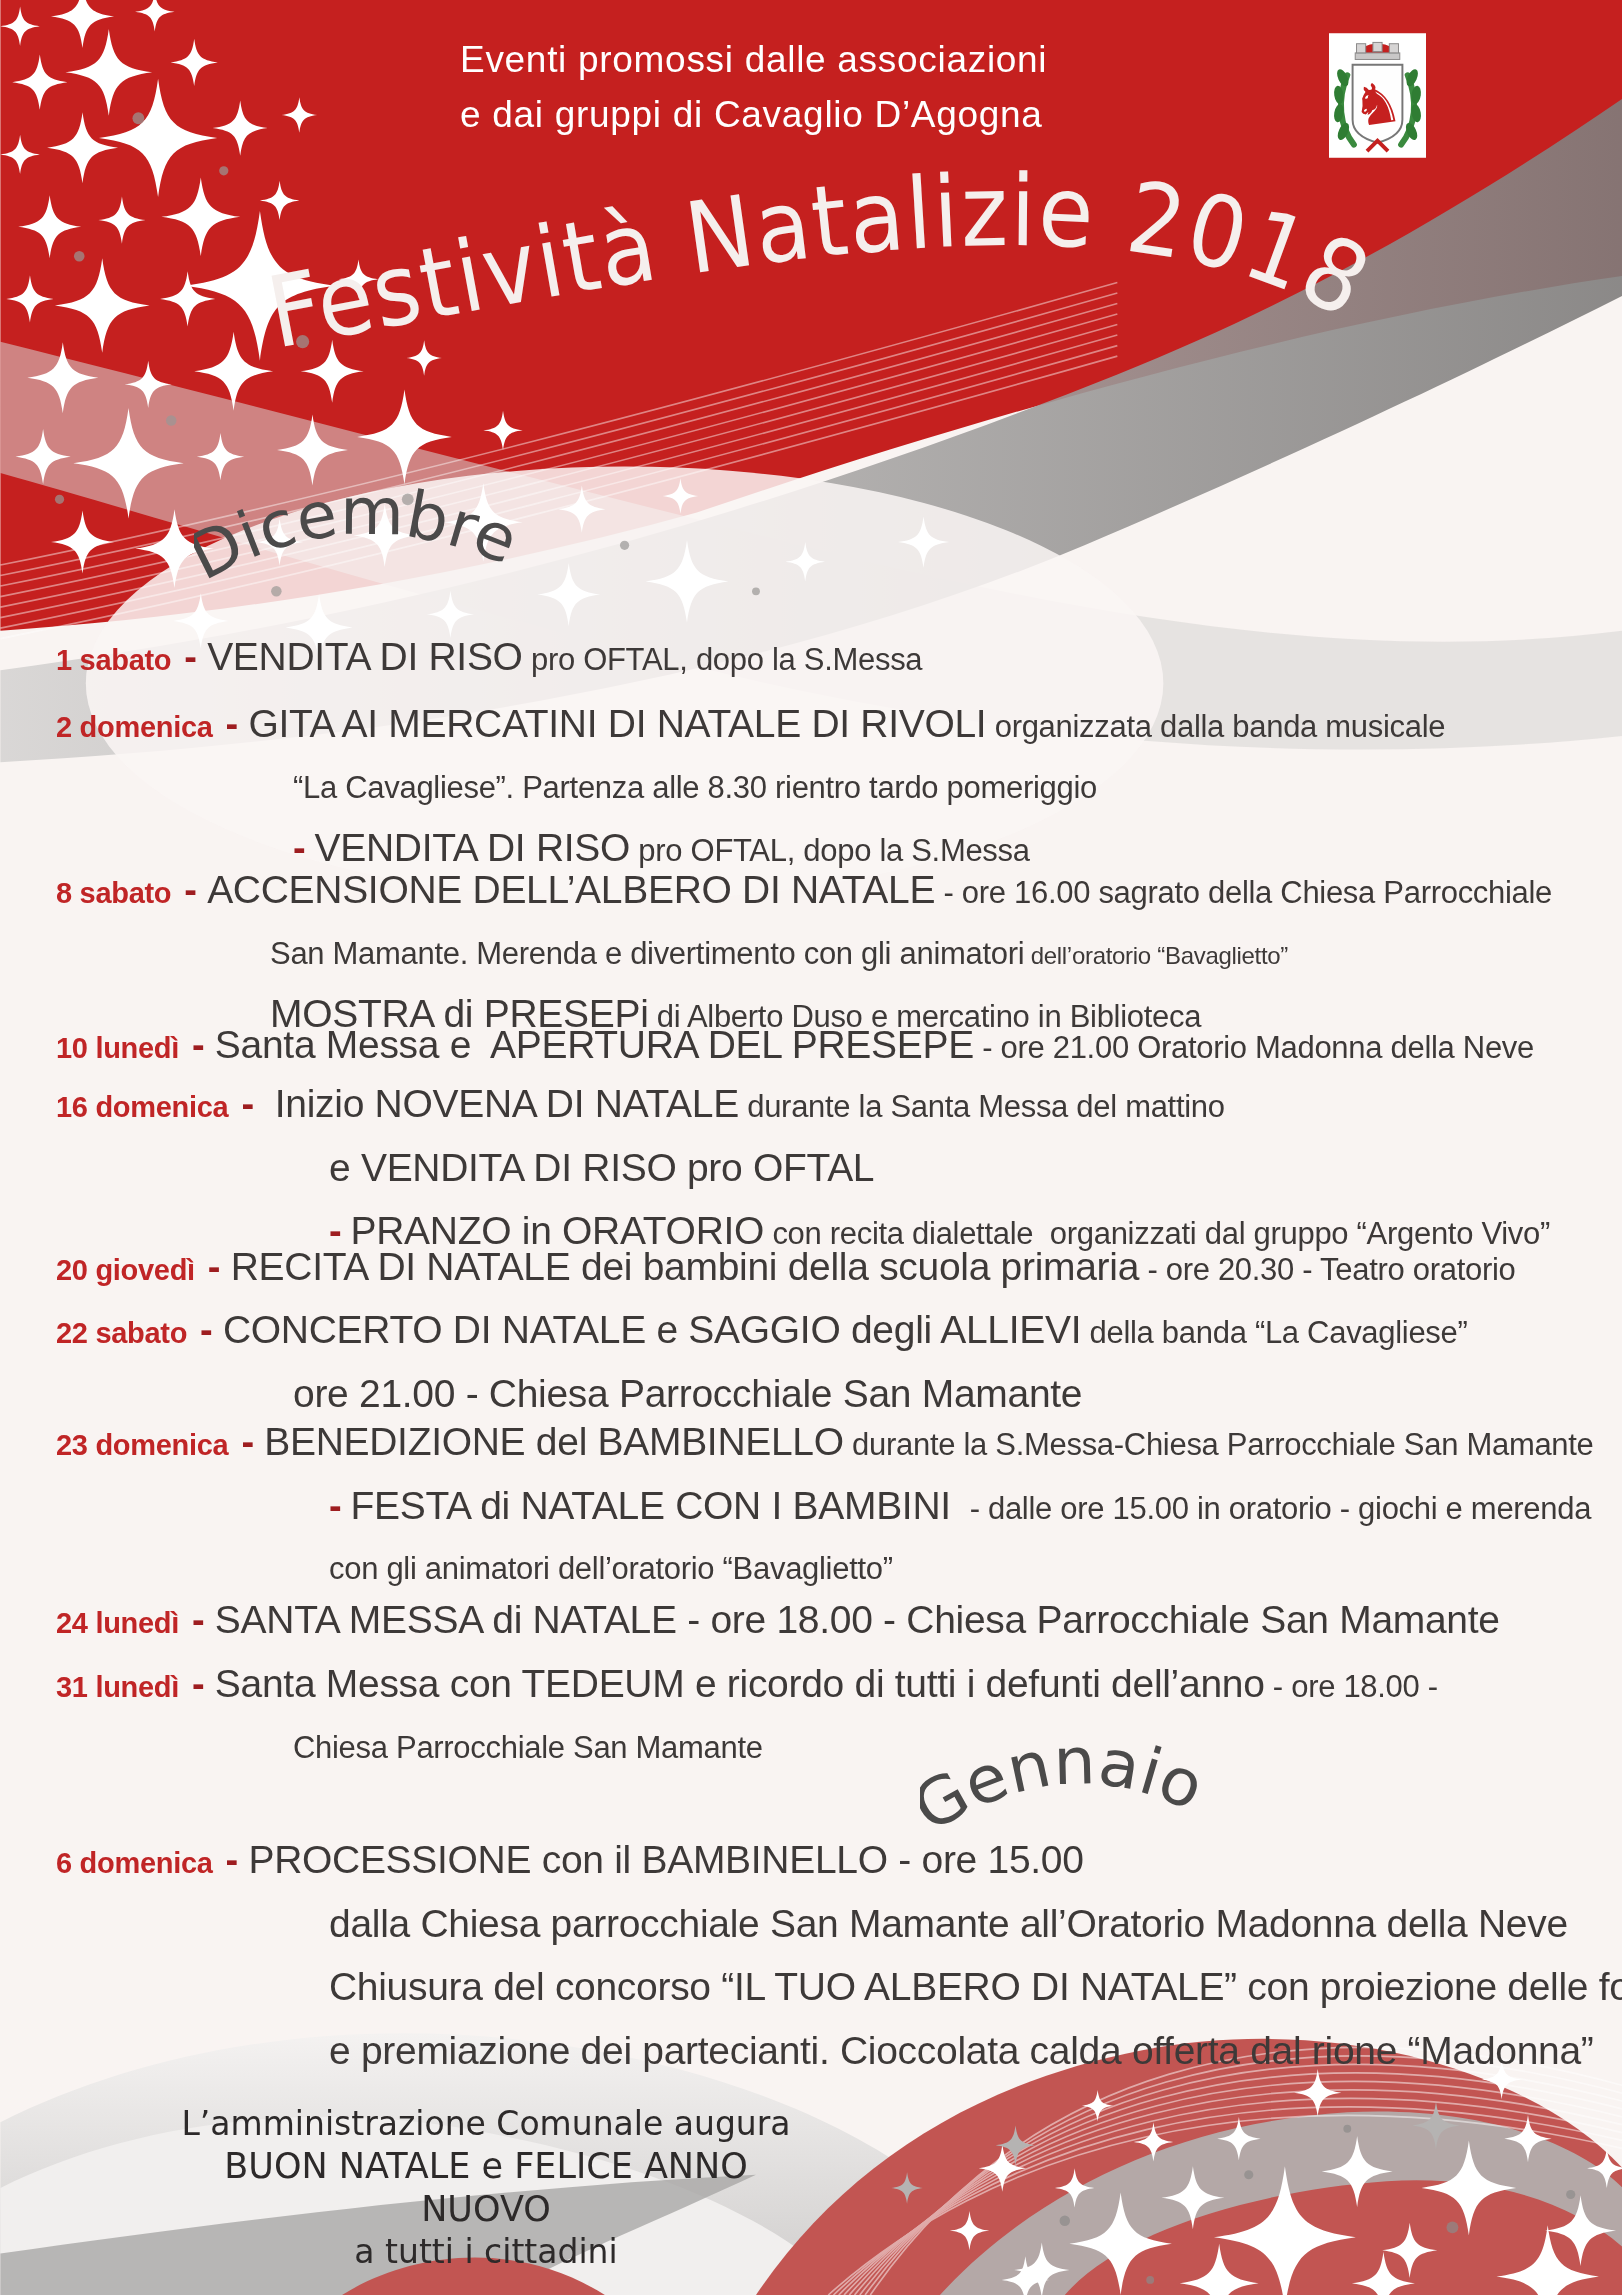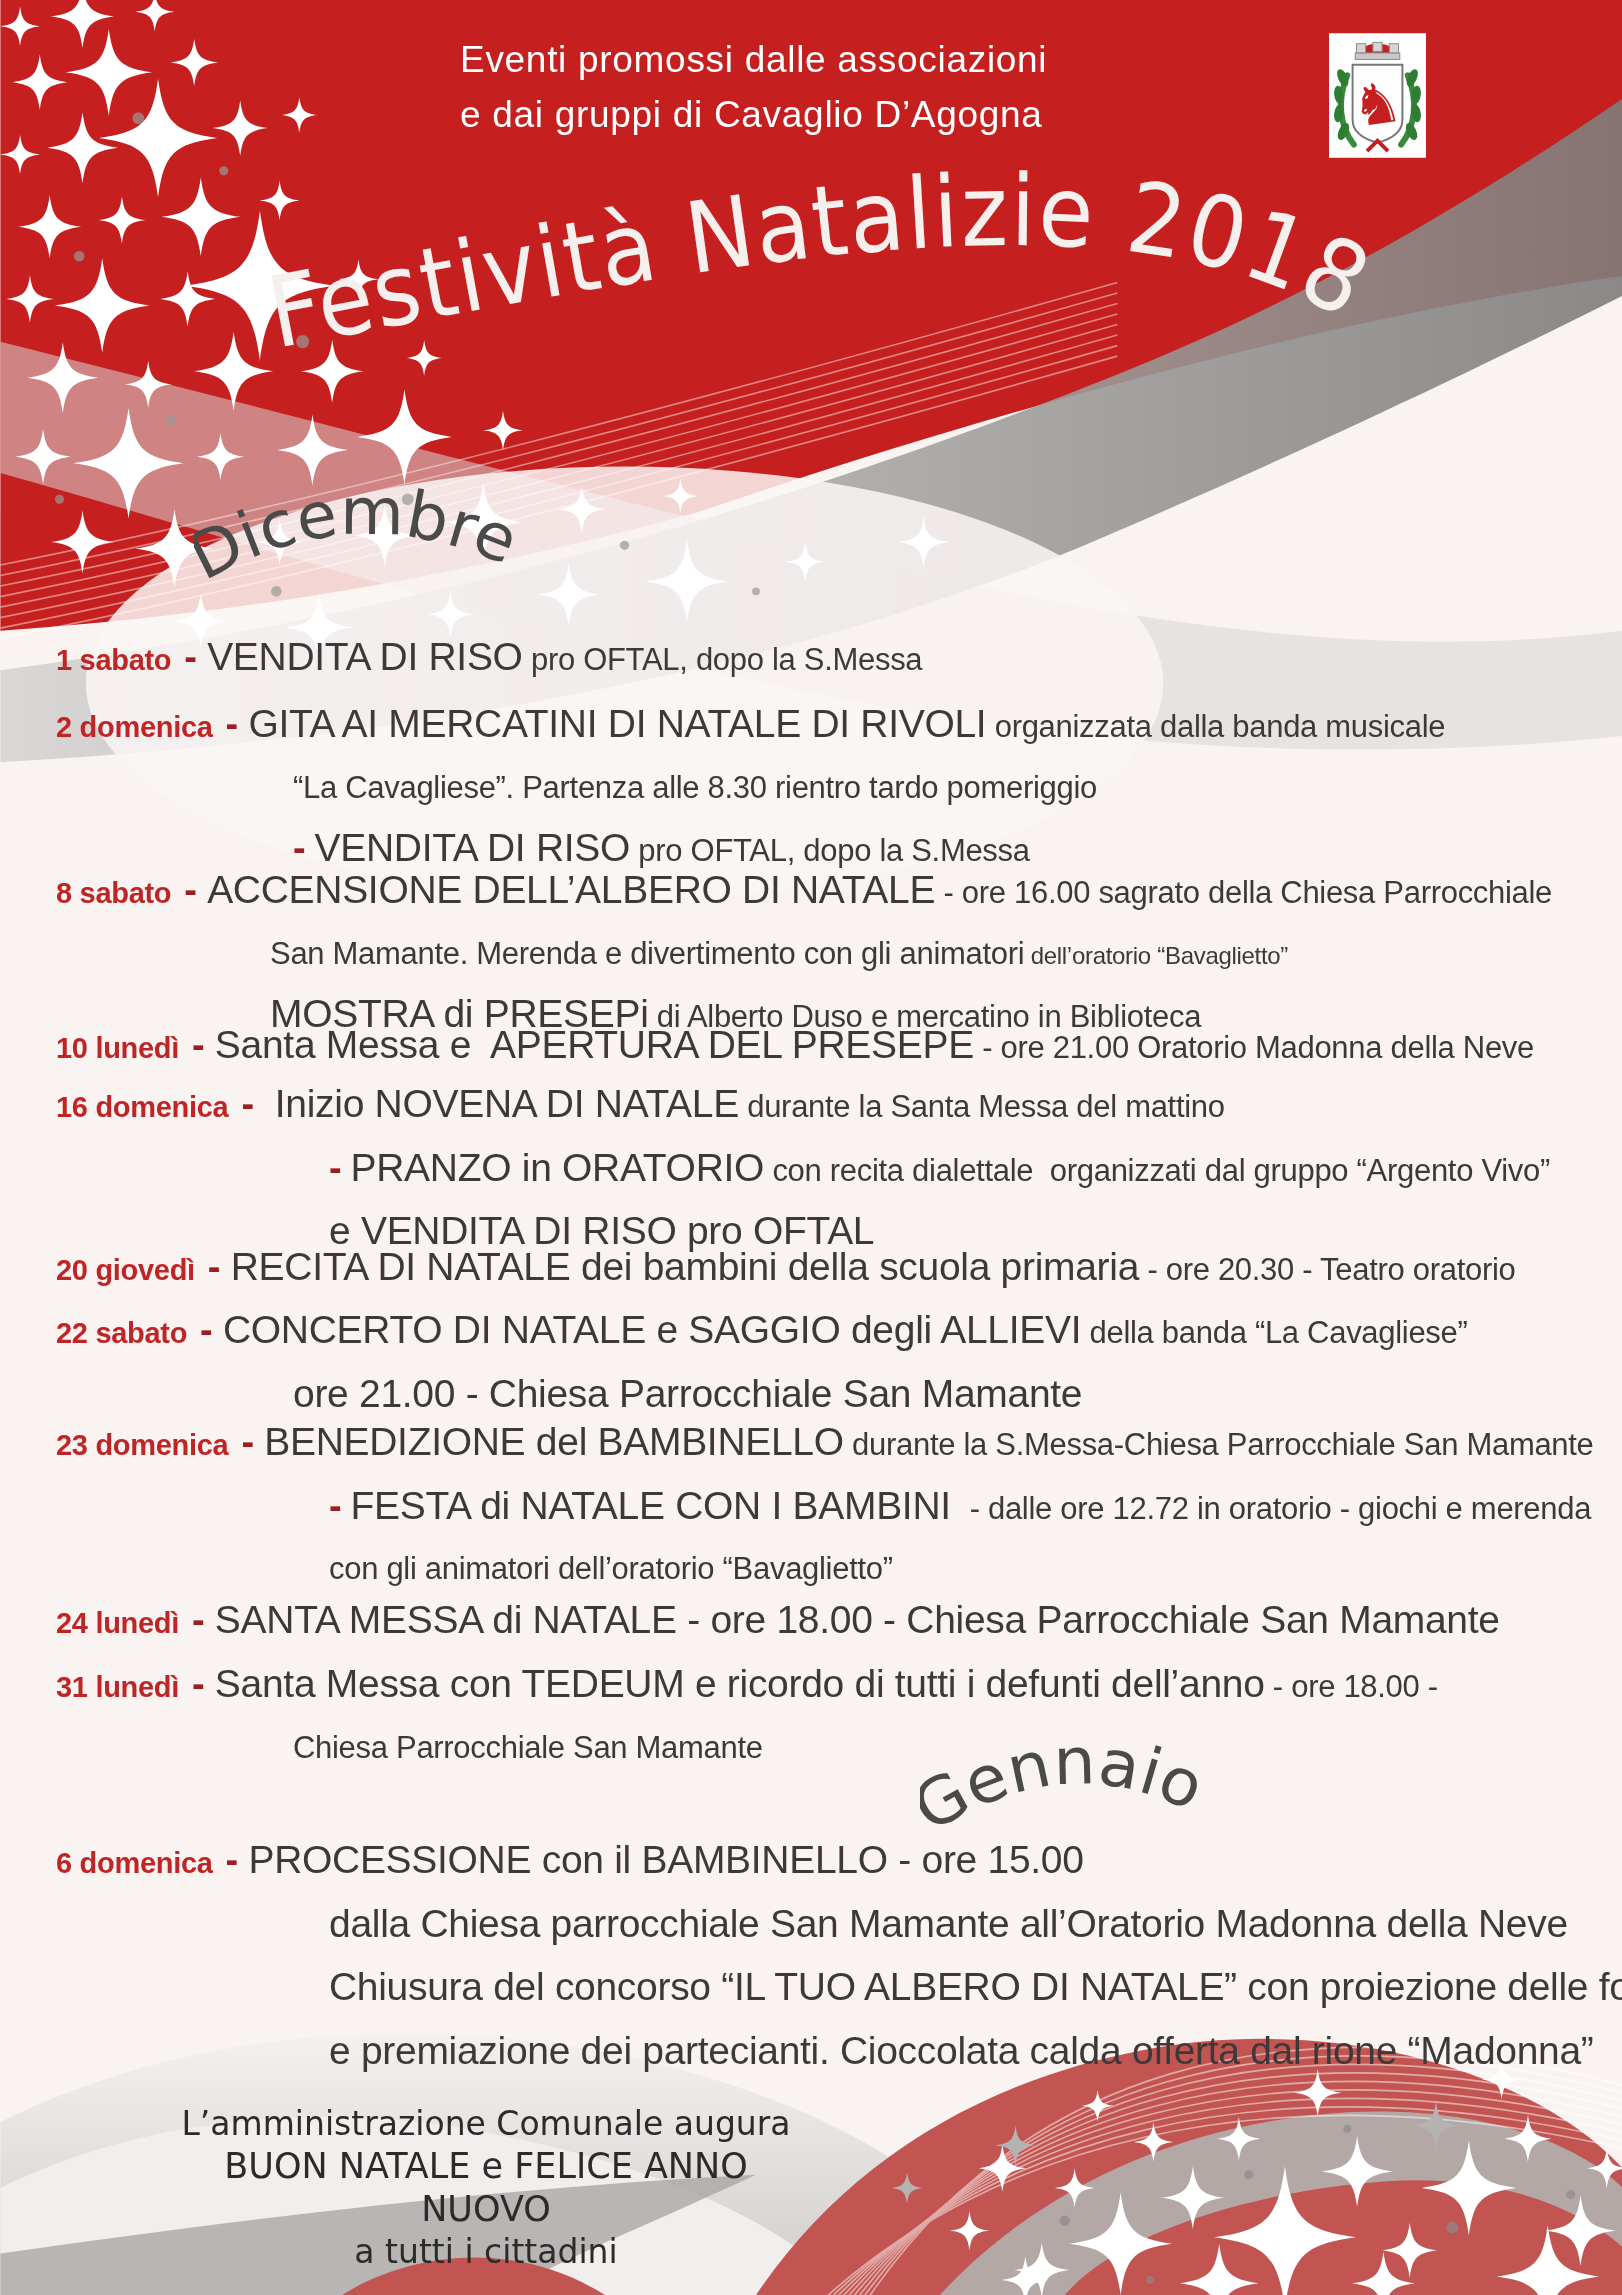--- a/index.html
+++ b/index.html
@@ -270,33 +270,33 @@
       <div class="event e3">
         <div class="line"><span class="date">8 sabato</span><span class="dash datedash">-</span><span class="seg lg">ACCENSIONE DELL’ALBERO DI NATALE</span><span class="seg md"> - ore 16.00 sagrato della Chiesa Parrocchiale</span></div>
         <div class="line ind1"><span class="seg md">San Mamante. Merenda e divertimento con gli animatori</span><span class="seg sm"> dell’oratorio “Bavaglietto”</span></div>
         <div class="line ind1"><span class="seg lg">MOSTRA di PRESEPi</span><span class="seg md"> di Alberto Duso e mercatino in Biblioteca</span></div>
       </div>
       <div class="event e4">
         <div class="line"><span class="date">10 lunedì</span><span class="dash datedash">-</span><span class="seg lg">Santa Messa e  APERTURA DEL PRESEPE</span><span class="seg md"> - ore 21.00 Oratorio Madonna della Neve</span></div>
       </div>
       <div class="event e5">
         <div class="line"><span class="date">16 domenica</span><span class="dash datedash">-</span><span class="seg lg"> Inizio NOVENA DI NATALE</span><span class="seg md"> durante la Santa Messa del mattino</span></div>
+        <div class="line ind3"><span class="seg lg">e VENDITA DI RISO pro OFTAL</span></div>
         <div class="line ind3"><span class="dash">-</span><span class="seg lg">PRANZO in ORATORIO</span><span class="seg md"> con recita dialettale  organizzati dal gruppo “Argento Vivo”</span></div>
-        <div class="line ind3"><span class="seg lg">e VENDITA DI RISO pro OFTAL</span></div>
       </div>
       <div class="event e6">
         <div class="line"><span class="date">20 giovedì</span><span class="dash datedash">-</span><span class="seg lg">RECITA DI NATALE</span><span class="seg lg"> dei bambini della scuola primaria</span><span class="seg md"> - ore 20.30 - Teatro oratorio</span></div>
       </div>
       <div class="event e7">
         <div class="line"><span class="date">22 sabato</span><span class="dash datedash">-</span><span class="seg lg">CONCERTO DI NATALE e SAGGIO degli ALLIEVI</span><span class="seg md"> della banda “La Cavagliese”</span></div>
         <div class="line ind2"><span class="seg lg">ore 21.00 - Chiesa Parrocchiale San Mamante</span></div>
       </div>
       <div class="event e8">
         <div class="line"><span class="date">23 domenica</span><span class="dash datedash">-</span><span class="seg lg">BENEDIZIONE del BAMBINELLO</span><span class="seg md"> durante la S.Messa-Chiesa Parrocchiale San Mamante</span></div>
-        <div class="line ind3"><span class="dash">-</span><span class="seg lg">FESTA di NATALE CON I BAMBINI </span><span class="seg md"> - dalle ore 12.72 in oratorio - giochi e merenda</span></div>
+        <div class="line ind3"><span class="dash">-</span><span class="seg lg">FESTA di NATALE CON I BAMBINI </span><span class="seg md"> - dalle ore 15.00 in oratorio - giochi e merenda</span></div>
         <div class="line ind3"><span class="seg md">con gli animatori dell’oratorio “Bavaglietto”</span></div>
       </div>
       <div class="event e9">
         <div class="line"><span class="date">24 lunedì</span><span class="dash datedash">-</span><span class="seg lg">SANTA MESSA di NATALE - ore 18.00 - Chiesa Parrocchiale San Mamante</span></div>
       </div>
       <div class="event e10">
         <div class="line"><span class="date">31 lunedì</span><span class="dash datedash">-</span><span class="seg lg">Santa Messa con TEDEUM e ricordo di tutti i defunti dell’anno</span><span class="seg md"> - ore 18.00 -</span></div>
         <div class="line ind2"><span class="seg md">Chiesa Parrocchiale San Mamante</span></div>
       </div>
       <div class="event e11">

